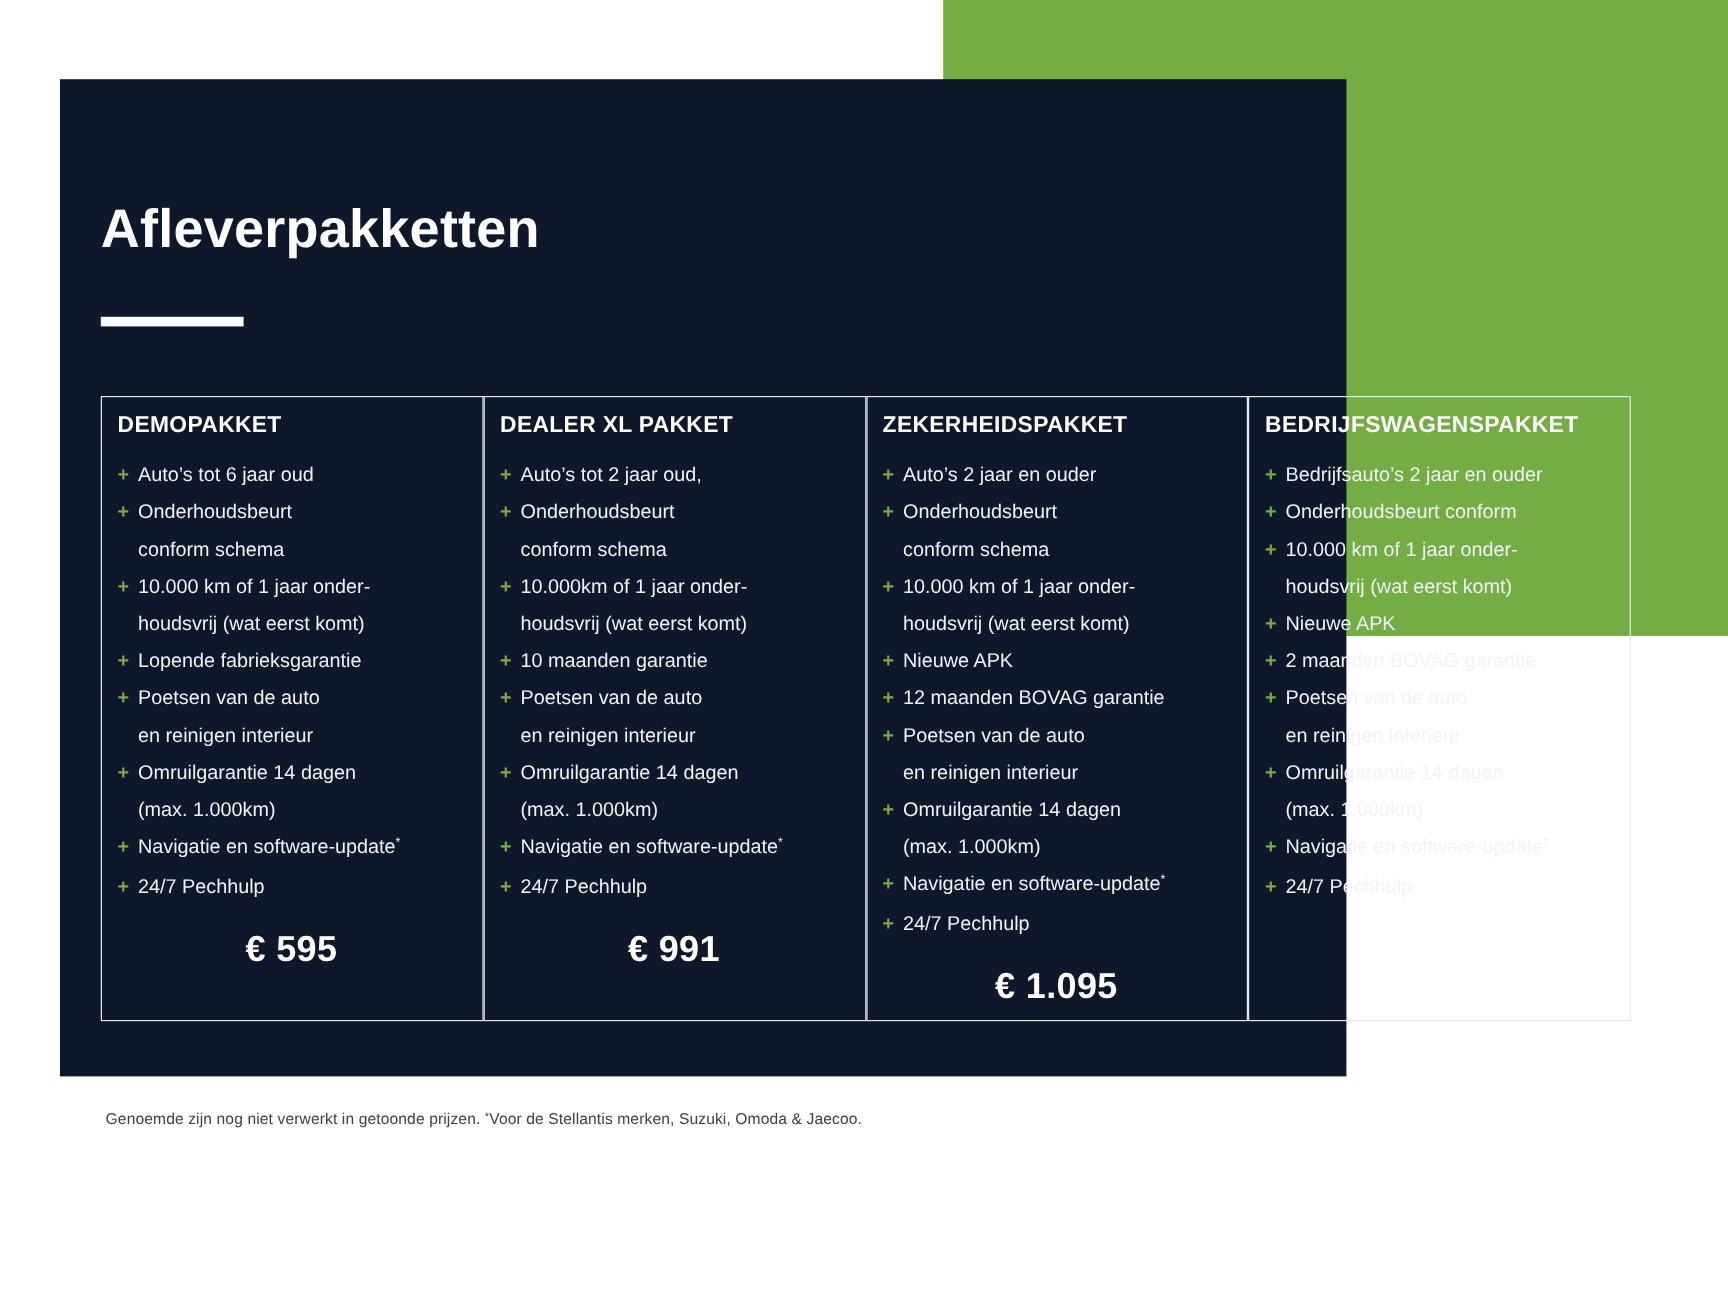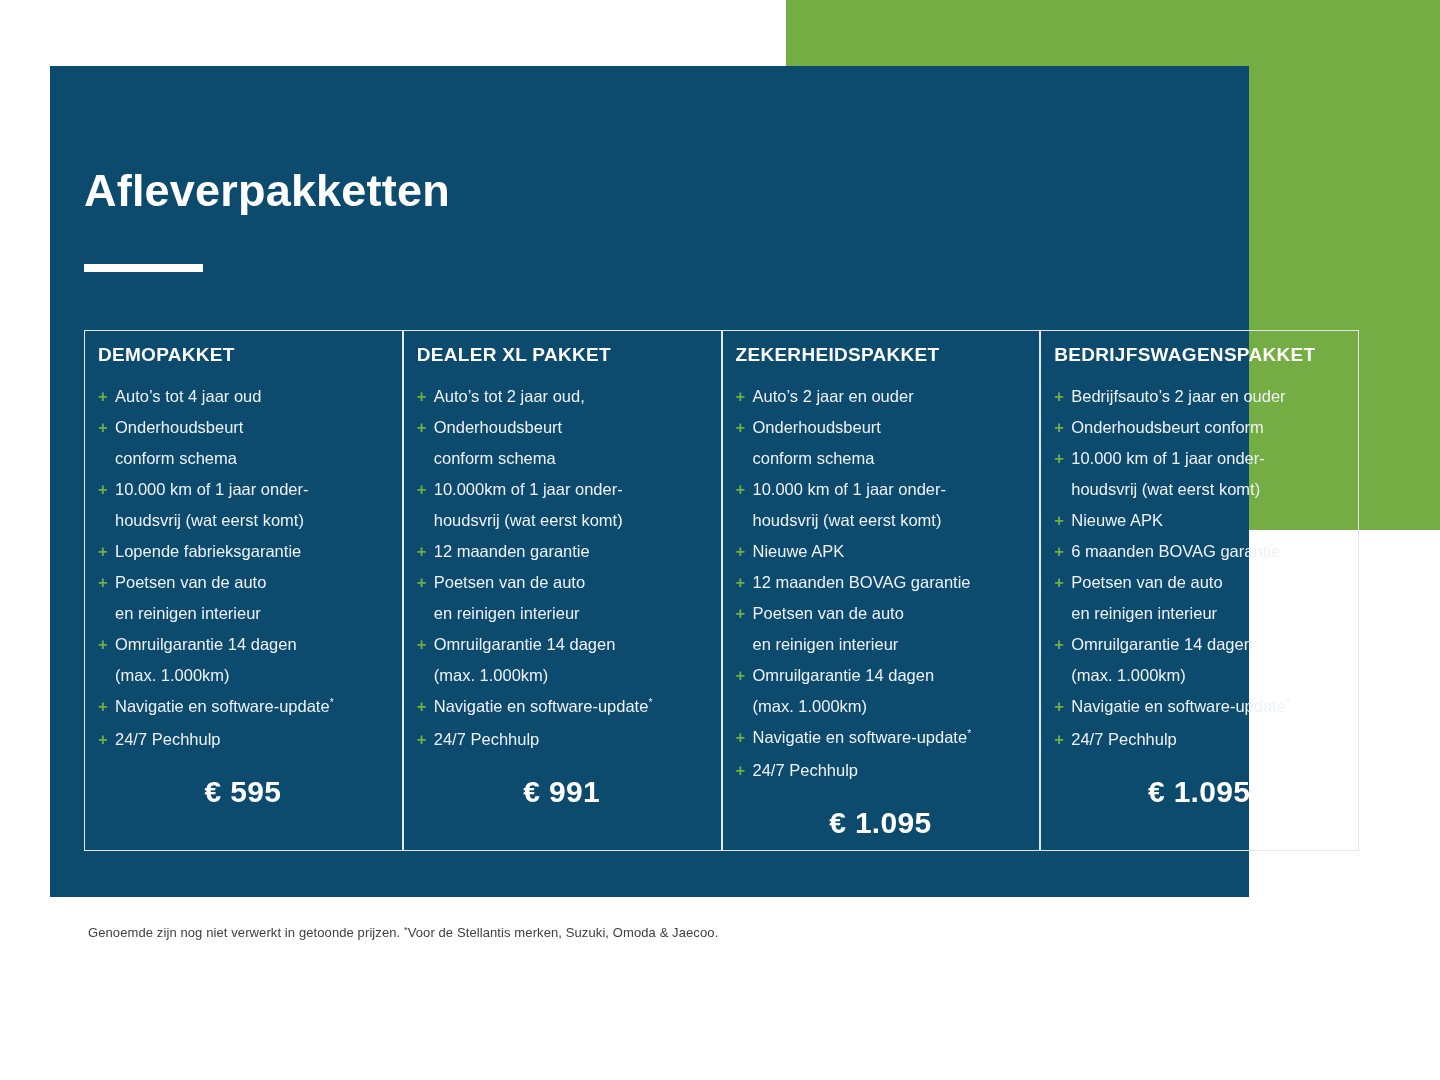--- a/index.html
+++ b/index.html
@@ -12,22 +12,22 @@
   }
   .green-block {
     position: absolute;
     left: 786px; top: 0;
     width: 654px; height: 530px;
     background: #74AD43;
   }
   .panel {
     position: absolute;
     left: 50px; top: 66px;
-    width: 1199px; height: 831px;
-    background: #0c4a6e;
+    width: 1072px; height: 831px;
+    background: #0f172a;
   }
   .page-title {
     position: absolute;
     left: 34px; top: 98px;
     color: #ffffff;
     font-size: 45px;
     font-weight: 700;
     letter-spacing: 0.2px;
     line-height: 1.2;
   }
@@ -110,21 +110,21 @@
 <div class="panel">
   <h1 class="page-title">Afleverpakketten</h1>
   <div class="title-bar"></div>
   <div class="cards-row">
   <section class="package-card">
     <h2 class="card-title">DEMOPAKKET</h2>
     <div class="feature-list">
           <div class="feature-item">
             <span class="plus-marker">+</span>
             <span class="feature-text">
-              <span class="feature-line">Auto’s tot 4 jaar oud</span>
+              <span class="feature-line">Auto’s tot 6 jaar oud</span>
             </span>
           </div>
           <div class="feature-item">
             <span class="plus-marker">+</span>
             <span class="feature-text">
               <span class="feature-line">Onderhoudsbeurt</span>
               <span class="feature-line">conform schema</span>
             </span>
           </div>
           <div class="feature-item">
@@ -189,21 +189,21 @@
           <div class="feature-item">
             <span class="plus-marker">+</span>
             <span class="feature-text">
               <span class="feature-line">10.000km of 1 jaar onder-</span>
               <span class="feature-line">houdsvrij (wat eerst komt)</span>
             </span>
           </div>
           <div class="feature-item">
             <span class="plus-marker">+</span>
             <span class="feature-text">
-              <span class="feature-line">12 maanden garantie</span>
+              <span class="feature-line">10 maanden garantie</span>
             </span>
           </div>
           <div class="feature-item">
             <span class="plus-marker">+</span>
             <span class="feature-text">
               <span class="feature-line">Poetsen van de auto</span>
               <span class="feature-line">en reinigen interieur</span>
             </span>
           </div>
           <div class="feature-item">
@@ -318,21 +318,21 @@
           </div>
           <div class="feature-item">
             <span class="plus-marker">+</span>
             <span class="feature-text">
               <span class="feature-line">Nieuwe APK</span>
             </span>
           </div>
           <div class="feature-item">
             <span class="plus-marker">+</span>
             <span class="feature-text">
-              <span class="feature-line">6 maanden BOVAG garantie</span>
+              <span class="feature-line">2 maanden BOVAG garantie</span>
             </span>
           </div>
           <div class="feature-item">
             <span class="plus-marker">+</span>
             <span class="feature-text">
               <span class="feature-line">Poetsen van de auto</span>
               <span class="feature-line">en reinigen interieur</span>
             </span>
           </div>
           <div class="feature-item">

